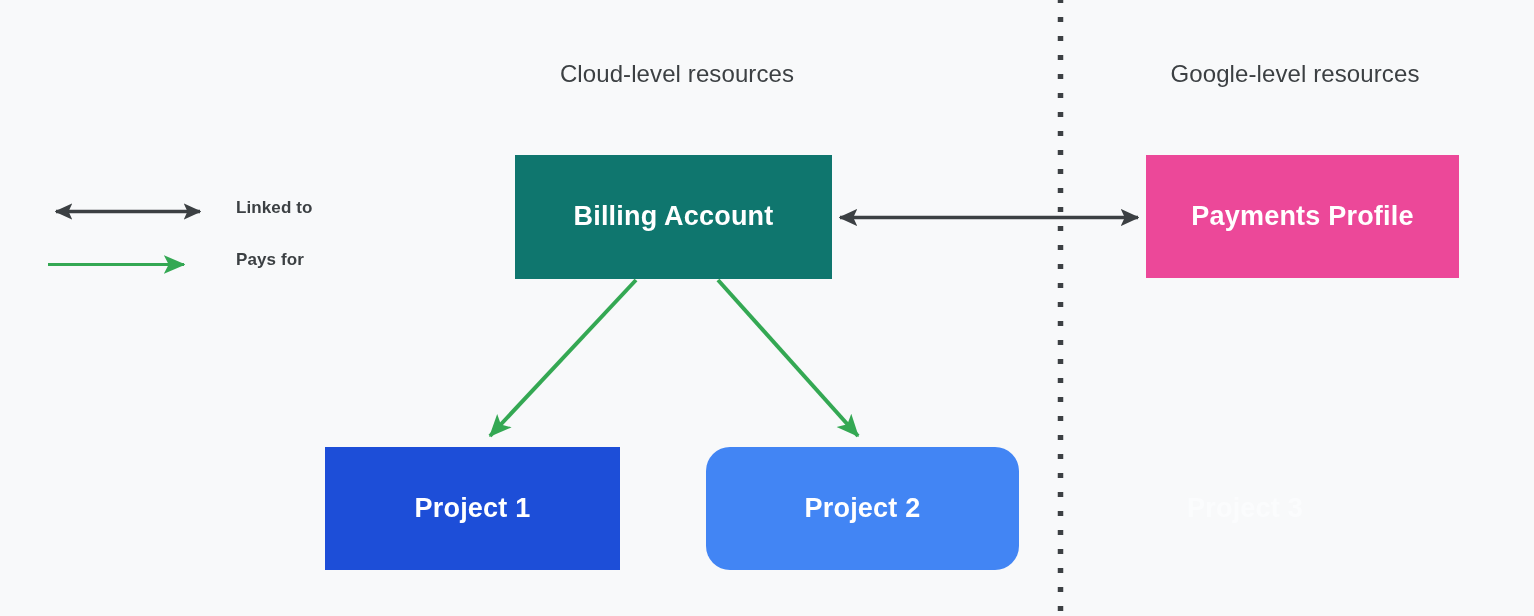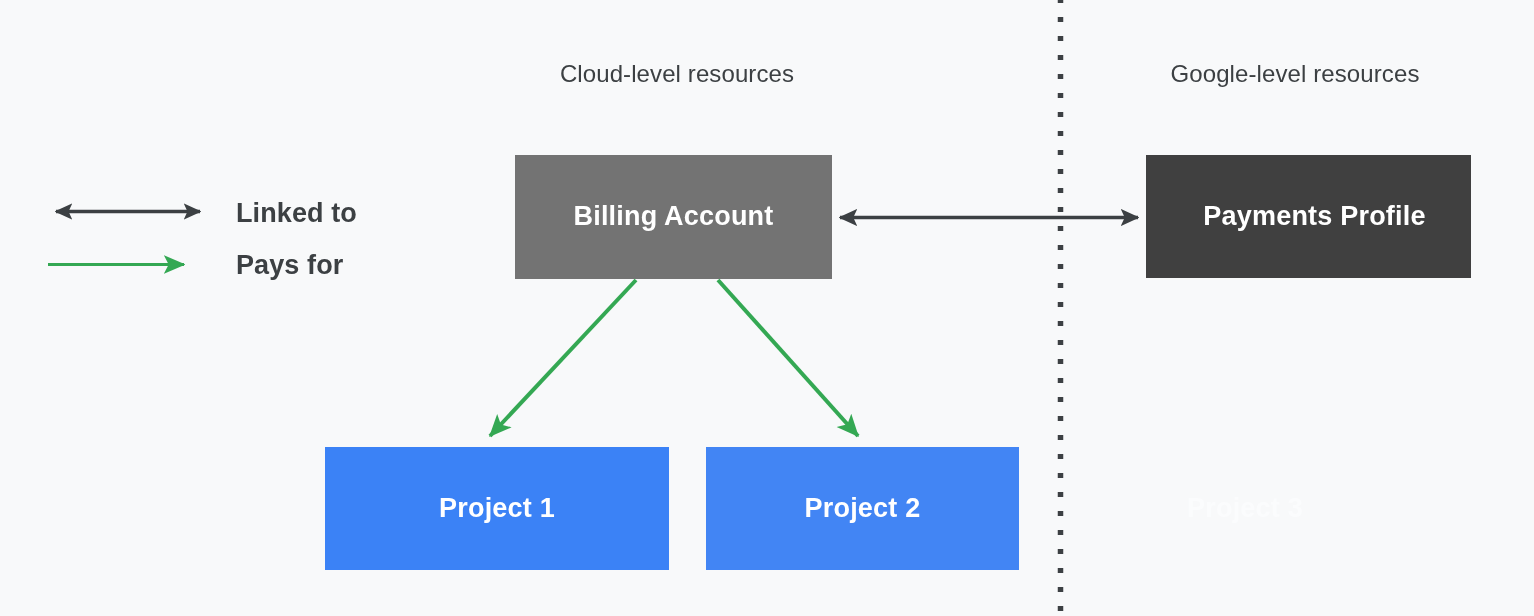--- a/index.html
+++ b/index.html
@@ -53,56 +53,56 @@
     font-size: 27px;
     letter-spacing: 0.2px;
     text-align: center;
     line-height: 1.1;
   }
   #node-billing-account {
     left: 515px;
     top: 155px;
     width: 317px;
     height: 124px;
-    background: #737373;
+    background: #0f766e;
   }
   #node-payments-profile {
     left: 1146px;
     top: 155px;
     width: 313px;
     height: 123px;
-    background: #404040;
-    padding-left: 12px;
+    background: #ec4899;
   }
   #node-project-1 {
     left: 325px;
     top: 447px;
-    width: 344px;
+    width: 295px;
     height: 123px;
-    background: #3b82f6;
+    background: #1d4ed8;
   }
   #node-project-2 {
     left: 706px;
     top: 447px;
     width: 313px;
     height: 123px;
     background: #4285f4;
+    border-radius: 24px;
   }
   #node-project-3 {
     left: 1088px;
     top: 447px;
     width: 314px;
     height: 123px;
     background: transparent;
     color: #fbfcfd;
   }
   .legend-label {
     position: absolute;
     left: 236px;
-    font-size: 27px;
+    font-size: 17px;
     font-weight: bold;
     color: #3c4043;
     white-space: nowrap;
     letter-spacing: 0.1px;
   }
   #legend-label-linked-to { top: 198px; }
   #legend-label-pays-for  { top: 250px; }
 </style>
 </head>
 <body>

